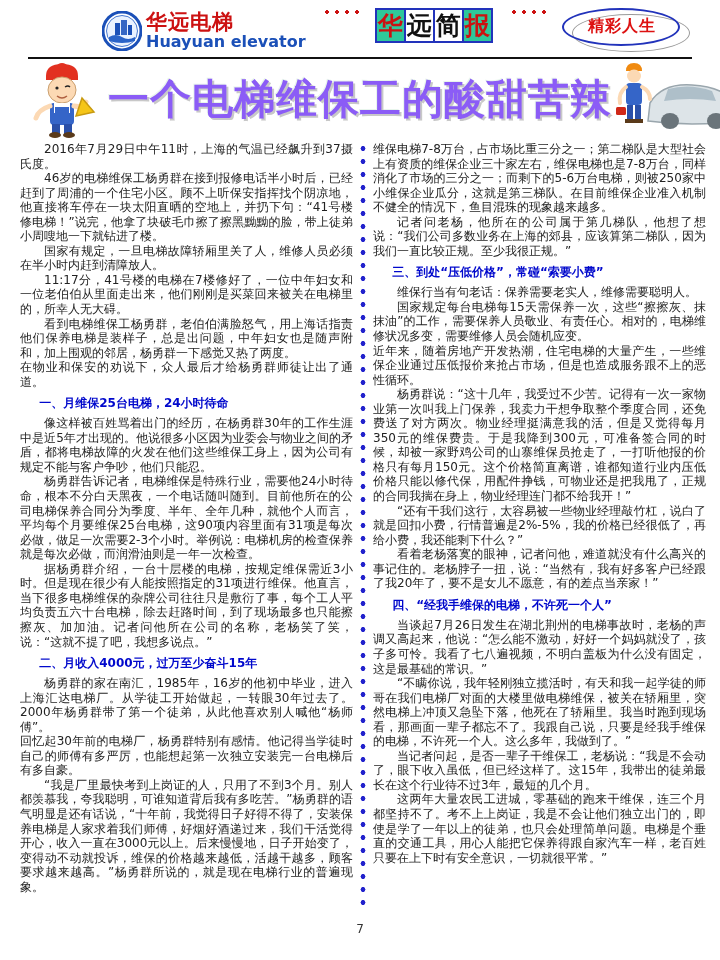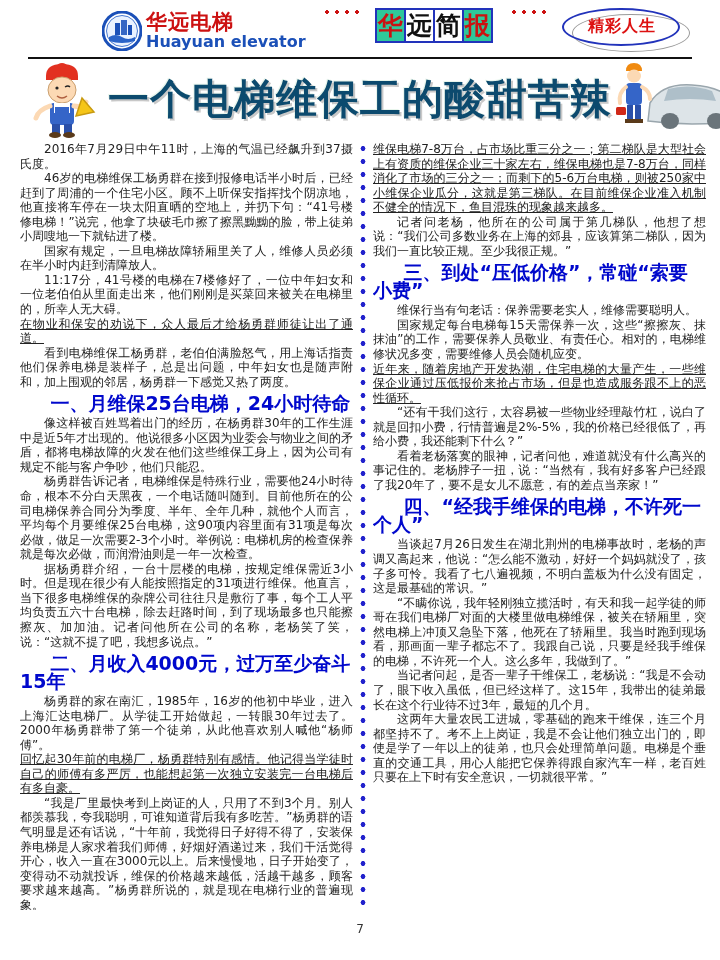--- a/index.html
+++ b/index.html
@@ -52,43 +52,43 @@
 
   
   .title-banner {
     position: absolute; top: 60px; left: 24px; right: 18px; height: 78px;
     display: flex; align-items: center;
   }
   .worker-art { width: 84px; height: 78px; flex: 0 0 auto; }
   .mechanic-art { width: 126px; height: 72px; flex: 0 0 auto; }
   .page-title {
     flex: 1 1 auto; text-align: center;
-    font-size: 41px; font-weight: bold; color: #0c4a6e; letter-spacing: 1px;
+    font-size: 41px; font-weight: bold; color: #8b5cf6; letter-spacing: 1px;
     text-shadow: 2px 2px 0 #c8c8c8, -1px -1px 0 #e8f5ec;
     white-space: nowrap;
   }
 
   
   .columns {
     position: absolute; top: 142px; left: 20px; right: 14px; bottom: 50px;
     display: flex; overflow: hidden; justify-content: center;
   }
   .col { flex: 1 1 0; overflow: hidden; }
   .col-sep {
     flex: 0 0 10px; margin: 0 5px;
     background-image: radial-gradient(circle, #2222cc 2.2px, transparent 2.7px);
     background-size: 10px 13px; background-repeat: repeat-y; background-position: center top;
   }
   .para {
     font-size: 12px; line-height: 14.55px; color: #222; text-align: justify;
     text-indent: 2em;
   }
-  .para.no-indent { text-indent: 0; text-decoration: underline; }
+  .para.no-indent { text-indent: 0; }
   .sec-heading {
-    color: #0008cc; font-size: 19px; font-weight: bold;
+    color: #0008cc; font-size: 12px; font-weight: bold;
     margin: 5px 0 4px 0; text-indent: 1.6em; line-height: 18px;
   }
 
   
   .footer {
     position: absolute; bottom: 24px; left: 0; right: 0; text-align: center;
     font-size: 12px; color: #333;
   }
 </style>
 </head>
@@ -162,39 +162,40 @@
     <rect x="22" y="56" width="9" height="4" fill="#5a3a1a"></rect>
   </svg>
 </div>
 
 <div class="columns">
   <div class="col">
       <p class="para">2016年7月29日中午11时，上海的气温已经飙升到37摄氏度。</p>
       <p class="para">46岁的电梯维保工杨勇群在接到报修电话半小时后，已经赶到了周浦的一个住宅小区。顾不上听保安指挥找个阴凉地，他直接将车停在一块太阳直晒的空地上，并扔下句：“41号楼修电梯！”说完，他拿了块破毛巾擦了擦黑黝黝的脸，带上徒弟小周嗖地一下就钻进了楼。</p>
       <p class="para">国家有规定，一旦电梯故障轿厢里关了人，维修人员必须在半小时内赶到清障放人。</p>
       <p class="para">11:17分，41号楼的电梯在7楼修好了，一位中年妇女和一位老伯伯从里面走出来，他们刚刚是买菜回来被关在电梯里的，所幸人无大碍。</p>
+      <p class="para">看到电梯维保工杨勇群，老伯伯满脸怒气，用上海话指责他们保养电梯是装样子，总是出问题，中年妇女也是随声附和，加上围观的邻居，杨勇群一下感觉又热了两度。</p>
       <p class="para no-indent">在物业和保安的劝说下，众人最后才给杨勇群师徒让出了通道。</p>
-      <p class="para">看到电梯维保工杨勇群，老伯伯满脸怒气，用上海话指责他们保养电梯是装样子，总是出问题，中年妇女也是随声附和，加上围观的邻居，杨勇群一下感觉又热了两度。</p>
       <h3 class="sec-heading">一、月维保25台电梯，24小时待命</h3>
       <p class="para">像这样被百姓骂着出门的经历，在杨勇群30年的工作生涯中是近5年才出现的。他说很多小区因为业委会与物业之间的矛盾，都将电梯故障的火发在他们这些维保工身上，因为公司有规定不能与客户争吵，他们只能忍。</p>
       <p class="para">杨勇群告诉记者，电梯维保是特殊行业，需要他24小时待命，根本不分白天黑夜，一个电话随叫随到。目前他所在的公司电梯保养合同分为季度、半年、全年几种，就他个人而言，平均每个月要维保25台电梯，这90项内容里面有31项是每次必做，做足一次需要2-3个小时。举例说：电梯机房的检查保养就是每次必做，而润滑油则是一年一次检查。</p>
       <p class="para">据杨勇群介绍，一台十层楼的电梯，按规定维保需近3小时。但是现在很少有人能按照指定的31项进行维保。他直言，当下很多电梯维保的杂牌公司往往只是敷衍了事，每个工人平均负责五六十台电梯，除去赶路时间，到了现场最多也只能擦擦灰、加加油。记者问他所在公司的名称，老杨笑了笑，说：“这就不提了吧，我想多说点。”</p>
       <h3 class="sec-heading">二、月收入4000元，过万至少奋斗15年</h3>
       <p class="para">杨勇群的家在南汇，1985年，16岁的他初中毕业，进入上海汇达电梯厂。从学徒工开始做起，一转眼30年过去了。2000年杨勇群带了第一个徒弟，从此他喜欢别人喊他“杨师傅”。</p>
       <p class="para no-indent">回忆起30年前的电梯厂，杨勇群特别有感情。他记得当学徒时自己的师傅有多严厉，也能想起第一次独立安装完一台电梯后有多自豪。</p>
       <p class="para">“我是厂里最快考到上岗证的人，只用了不到3个月。别人都羡慕我，夸我聪明，可谁知道背后我有多吃苦。”杨勇群的语气明显是还有话说，“十年前，我觉得日子好得不得了，安装保养电梯是人家求着我们师傅，好烟好酒递过来，我们干活觉得开心，收入一直在3000元以上。后来慢慢地，日子开始变了，变得动不动就投诉，维保的价格越来越低，活越干越多，顾客要求越来越高。”杨勇群所说的，就是现在电梯行业的普遍现象。</p>
     </div>
   <div class="col-sep"></div>
   <div class="col">
   <p class="para no-indent">维保电梯7-8万台，占市场比重三分之一；第二梯队是大型社会上有资质的维保企业三十家左右，维保电梯也是7-8万台，同样消化了市场的三分之一；而剩下的5-6万台电梯，则被250家中小维保企业瓜分，这就是第三梯队。在目前维保企业准入机制不健全的情况下，鱼目混珠的现象越来越多。</p>
       <p class="para">记者问老杨，他所在的公司属于第几梯队，他想了想说：“我们公司多数业务在上海的郊县，应该算第二梯队，因为我们一直比较正规。至少我很正规。”</p>
       <h3 class="sec-heading">三、到处“压低价格”，常碰“索要小费”</h3>
       <p class="para">维保行当有句老话：保养需要老实人，维修需要聪明人。</p>
       <p class="para">国家规定每台电梯每15天需保养一次，这些“擦擦灰、抹抹油”的工作，需要保养人员敬业、有责任心。相对的，电梯维修状况多变，需要维修人员会随机应变。</p>
       <p class="para no-indent">近年来，随着房地产开发热潮，住宅电梯的大量产生，一些维保企业通过压低报价来抢占市场，但是也造成服务跟不上的恶性循环。</p>
+      <p class="para">杨勇群说：“这十几年，我受过不少苦。记得有一次一家物业第一次叫我上门保养，我卖力干想争取整个季度合同，还免费送了对方两次。物业经理挺满意我的活，但是又觉得每月350元的维保费贵。于是我降到300元，可准备签合同的时候，却被一家野鸡公司的山寨维保员抢走了，一打听他报的价格只有每月150元。这个价格简直离谱，谁都知道行业内压低价格只能以修代保，用配件挣钱，可物业还是把我甩了，正规的合同我揣在身上，物业经理连门都不给我开！”</p>
       <p class="para">“还有干我们这行，太容易被一些物业经理敲竹杠，说白了就是回扣小费，行情普遍是2%-5%，我的价格已经很低了，再给小费，我还能剩下什么？”</p>
       <p class="para">看着老杨落寞的眼神，记者问他，难道就没有什么高兴的事记住的。老杨脖子一扭，说：“当然有，我有好多客户已经跟了我20年了，要不是女儿不愿意，有的差点当亲家！”</p>
       <h3 class="sec-heading">四、“经我手维保的电梯，不许死一个人”</h3>
       <p class="para">当谈起7月26日发生在湖北荆州的电梯事故时，老杨的声调又高起来，他说：“怎么能不激动，好好一个妈妈就没了，孩子多可怜。我看了七八遍视频，不明白盖板为什么没有固定，这是最基础的常识。”</p>
       <p class="para">“不瞒你说，我年轻刚独立揽活时，有天和我一起学徒的师哥在我们电梯厂对面的大楼里做电梯维保，被关在轿厢里，突然电梯上冲顶又急坠下落，他死在了轿厢里。我当时跑到现场看，那画面一辈子都忘不了。我跟自己说，只要是经我手维保的电梯，不许死一个人。这么多年，我做到了。”</p>
       <p class="para">当记者问起，是否一辈子干维保工，老杨说：“我是不会动了，眼下收入虽低，但已经这样了。这15年，我带出的徒弟最长在这个行业待不过3年，最短的几个月。</p>
       <p class="para">这两年大量农民工进城，零基础的跑来干维保，连三个月都坚持不了。考不上上岗证，我是不会让他们独立出门的，即使是学了一年以上的徒弟，也只会处理简单问题。电梯是个垂直的交通工具，用心人能把它保养得跟自家汽车一样，老百姓只要在上下时有安全意识，一切就很平常。”</p>
     </div>
 </div>
 

